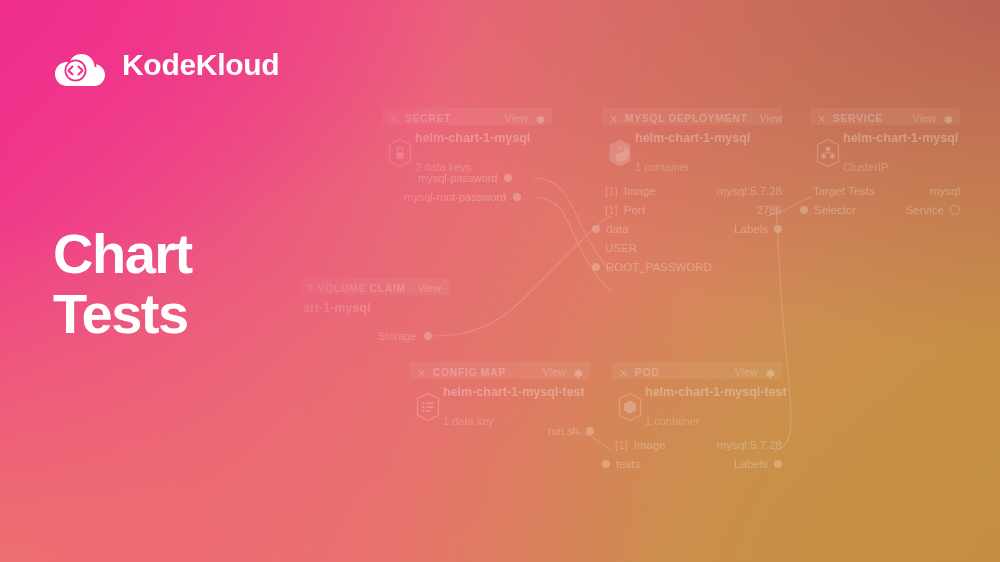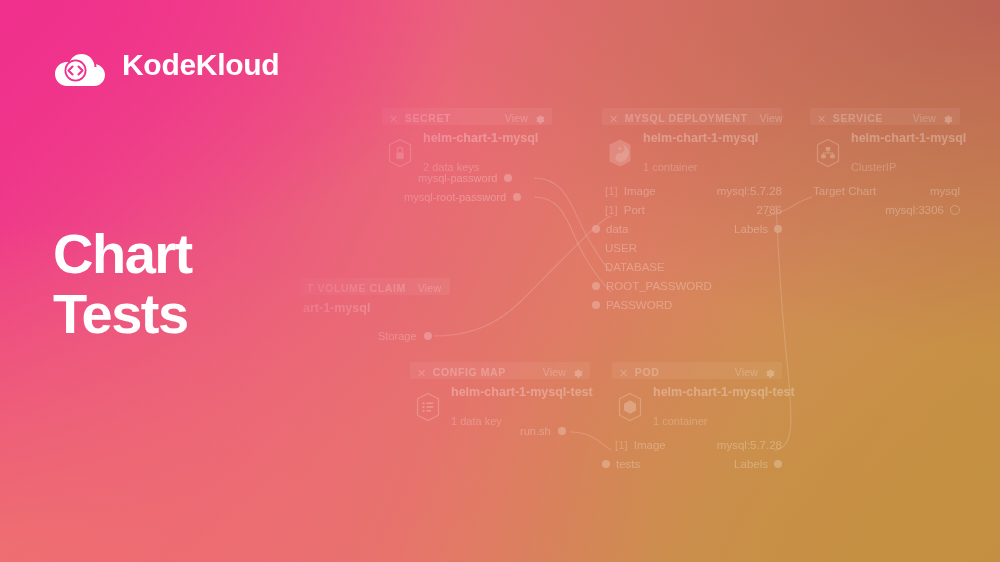--- a/index.html
+++ b/index.html
@@ -76,21 +76,20 @@
   .node-title .view-link {
     font-weight: 400;
     letter-spacing: 0.2px;
     opacity: 0.92;
   }
   .gear { width: 11px; height: 11px; display: block; opacity: 0.95; }
 
   .node-head {
     display: flex;
     align-items: center;
-    gap: 8px;
     margin-top: 6px;
     padding-left: 3px;
   }
   .hexicon { width: 30px; height: 30px; flex: 0 0 30px; }
   .node-name {
     font-size: 12.5px;
     font-weight: 700;
     color: rgba(255,255,255,0.95);
     white-space: nowrap;
   }
@@ -276,33 +275,22 @@
             <span class="port"></span>
           </span>
         </div>
         <div class="row">
           <span class="k">
               <span class="plain">USER</span>
             </span>
         </div>
         <div class="row">
           <span class="k">
-              <span class="plain">DATABASE</span>
-            </span>
-        </div>
-        <div class="row">
-          <span class="k">
             <span class="port lm"></span>
             <span>ROOT_PASSWORD</span>
-          </span>
-        </div>
-        <div class="row">
-          <span class="k">
-            <span class="port lm"></span>
-            <span>PASSWORD</span>
           </span>
         </div>
       </div>
     </div>
 
     <div class="node" style="left:810px; top:108px; width:150px;">
       <div class="node-title">
         <span class="close-x">✕</span>
         <span class="title-label">SERVICE</span>
         <span class="spacer"></span>
@@ -320,30 +308,33 @@
           <path d="M20 17 v3 M14 22 v-2 h12 v2" fill="none" stroke="#ffffff" stroke-opacity="0.85" stroke-width="1.4"></path>
         </svg>
         <div>
           <div class="node-name">helm-chart-1-mysql</div>
           <div class="node-sub">ClusterIP</div>
         </div>
       </div>
       <div class="rows">
         <div class="row">
           <span class="k">
-              <span>Target Chart</span>
+              <span>Target Tests</span>
             </span>
           <span class="v">
               <span>mysql</span>
             </span>
         </div>
         <div class="row">
-          <span class="k"></span>
-          <span class="v">
-            <span>mysql:3306</span>
+          <span class="k">
+            <span class="port lm"></span>
+            <span>Selector</span>
+          </span>
+          <span class="v">
+            <span>Service</span>
             <span class="port hollow"></span>
           </span>
         </div>
       </div>
     </div>
 
     <div class="node" style="left:300px; top:278px; width:150px;">
       <div class="node-title">
         <span class="title-label">T VOLUME CLAIM</span>
         <span class="spacer"></span>
@@ -386,21 +377,21 @@
               <rect x="18" y="24" width="6" height="2"></rect>
           </g>
         </svg>
         <div>
           <div class="node-name">helm-chart-1-mysql-test</div>
           <div class="node-sub">1 data key</div>
         </div>
       </div>
     </div>
 
-    <div class="float-row" style="left:520px; top:425px;">
+    <div class="float-row" style="left:548px; top:425px;">
       <span>run.sh</span>
       <span class="port"></span>
     </div>
 
     <div class="node" style="left:612px; top:362px; width:170px;">
       <div class="node-title">
         <span class="close-x">✕</span>
         <span class="title-label">POD</span>
         <span class="spacer"></span>
         <span class="view-link">View</span>

